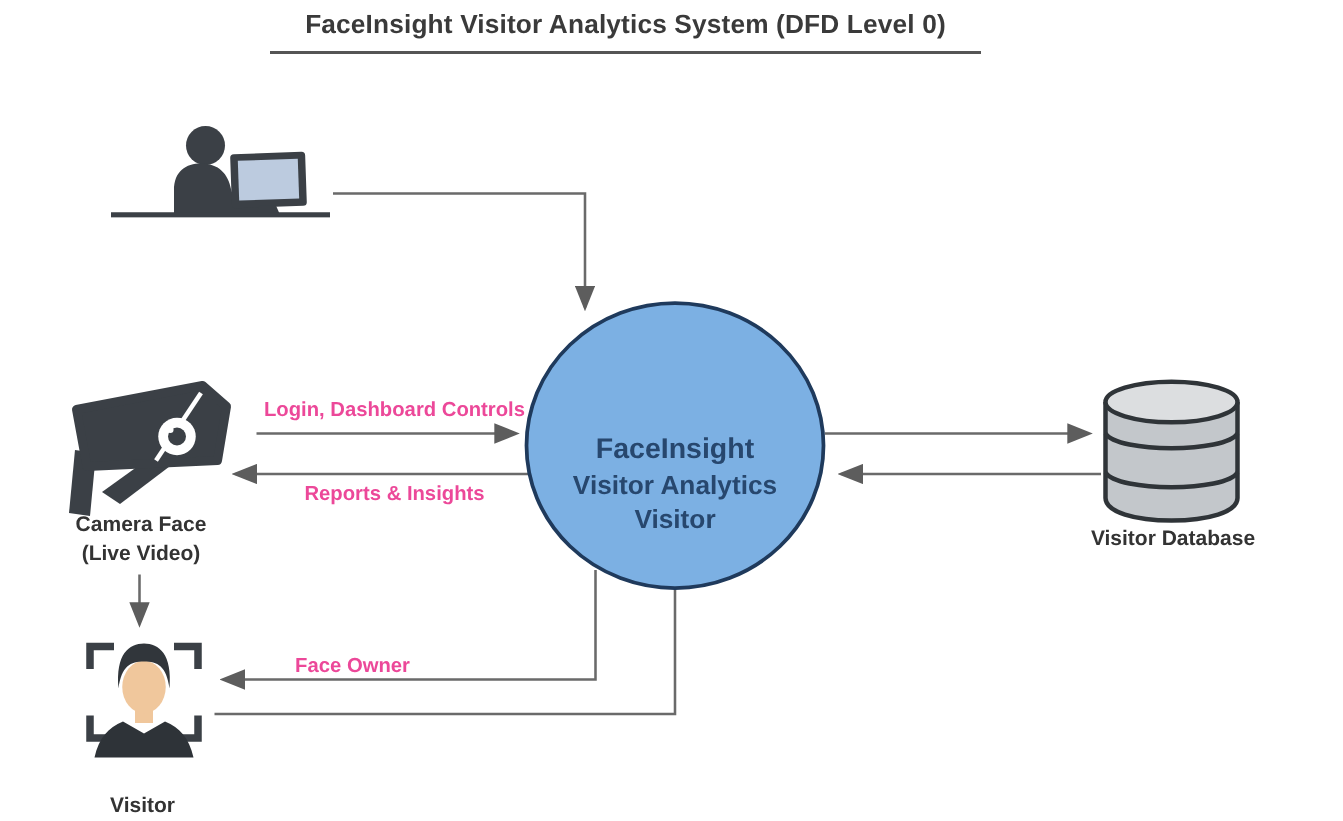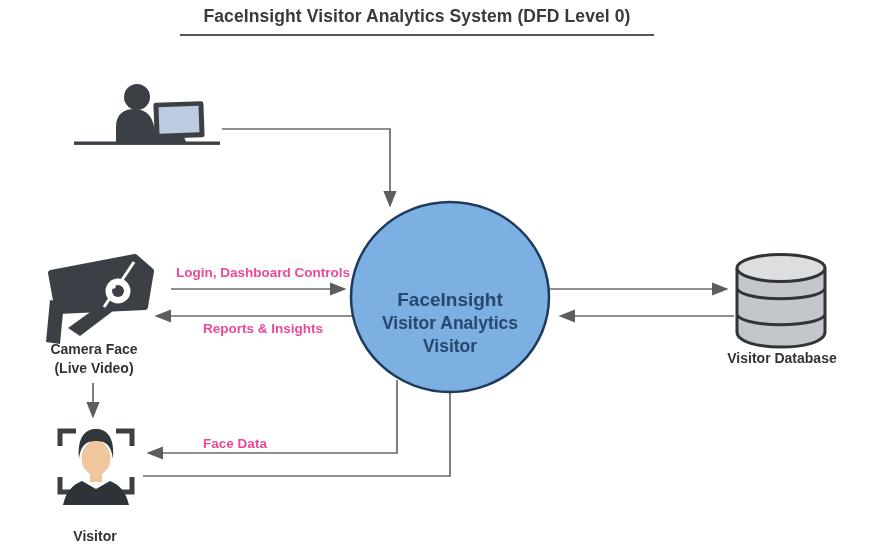--- a/index.html
+++ b/index.html
@@ -103,15 +103,15 @@
     <div class="l3">Visitor</div>
   </div>
 
   <div class="lbl" style="left:94px;top:341px;">Camera Face</div>
   <div class="lbl" style="left:94px;top:360px;">(Live Video)</div>
   <div class="lbl" style="left:95px;top:528px;">Visitor</div>
   <div class="lbl" style="left:782px;top:350px;">Visitor Database</div>
 
   <div class="flow-lbl" style="left:263px;top:265px;">Login, Dashboard Controls</div>
   <div class="flow-lbl" style="left:263px;top:321px;">Reports &amp; Insights</div>
-  <div class="flow-lbl" style="left:235px;top:436px;">Face Data</div>
+  <div class="flow-lbl" style="left:235px;top:436px;">Face Owner</div>
 
 </div>
 
 </body></html>

